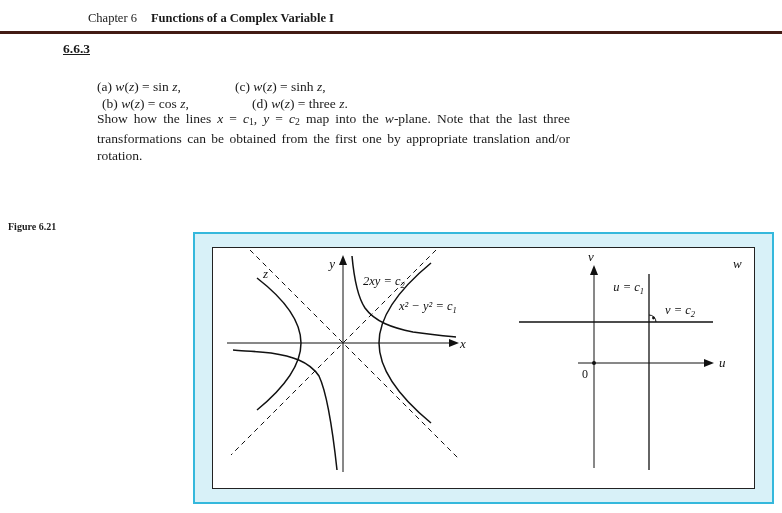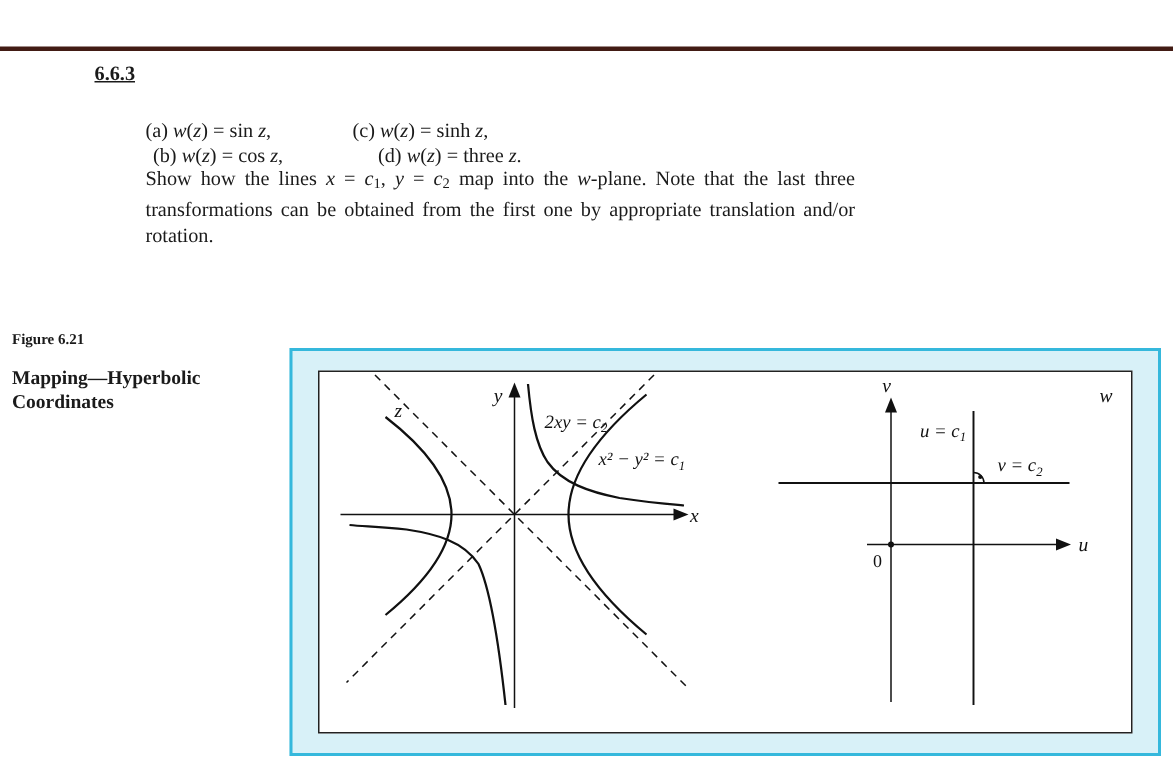--- a/index.html
+++ b/index.html
@@ -34,33 +34,35 @@
   .dash{stroke:#111111;stroke-width:1;stroke-dasharray:5 4;fill:none;}
   .curve{stroke:#111111;stroke-width:1.5;fill:none;}
   .cline{stroke:#111111;stroke-width:1.3;fill:none;}
   .thin{stroke:#111111;stroke-width:1;fill:none;}
 </style>
 </head>
 <body>
 
 <div class="page">
 
+  <div class="hdr">
+    <span class="chap">Chapter 6</span><span class="title">Functions of a Complex Variable I</span>
+  </div>
   <div class="rule"></div>
 
   <div class="prob-num">6.6.3</div>
 
   <div class="item item-a"><span>(a) </span><span class="i">w</span><span>(</span><span class="i">z</span><span>) = sin </span><span class="i">z</span><span>,</span></div>
   <div class="item item-b"><span>(b) </span><span class="i">w</span><span>(</span><span class="i">z</span><span>) = cos </span><span class="i">z</span><span>,</span></div>
   <div class="item item-c"><span>(c) </span><span class="i">w</span><span>(</span><span class="i">z</span><span>) = sinh </span><span class="i">z</span><span>,</span></div>
   <div class="item item-d"><span>(d) </span><span class="i">w</span><span>(</span><span class="i">z</span><span>) = three </span><span class="i">z</span><span>.</span></div>
 
   <div class="para"><span>Show how the lines </span><span class="i">x</span><span> = </span><span class="i">c</span><span class="sub">1</span><span>, </span><span class="i">y</span><span> = </span><span class="i">c</span><span class="sub">2</span><span> map into the </span><span class="i">w</span><span>-plane. Note that the last three transformations can be obtained from the first one by appropriate translation and/or rotation.</span></div>
 
   <div class="fig-label">Figure 6.21</div>
-  <div class="fig-caption">Mapping—Hyperbolic Coordinates</div>
 
   <div class="fig-box">
     <div class="fig-panel">
       <svg width="541" height="240" viewBox="0 0 541 240">
 
         <g>
           <line class="dash" x1="37" y1="2" x2="245" y2="210"></line>
           <line class="dash" x1="223" y1="2" x2="18" y2="207"></line>
 
           <line class="ax" x1="130" y1="224" x2="130" y2="16"></line>

